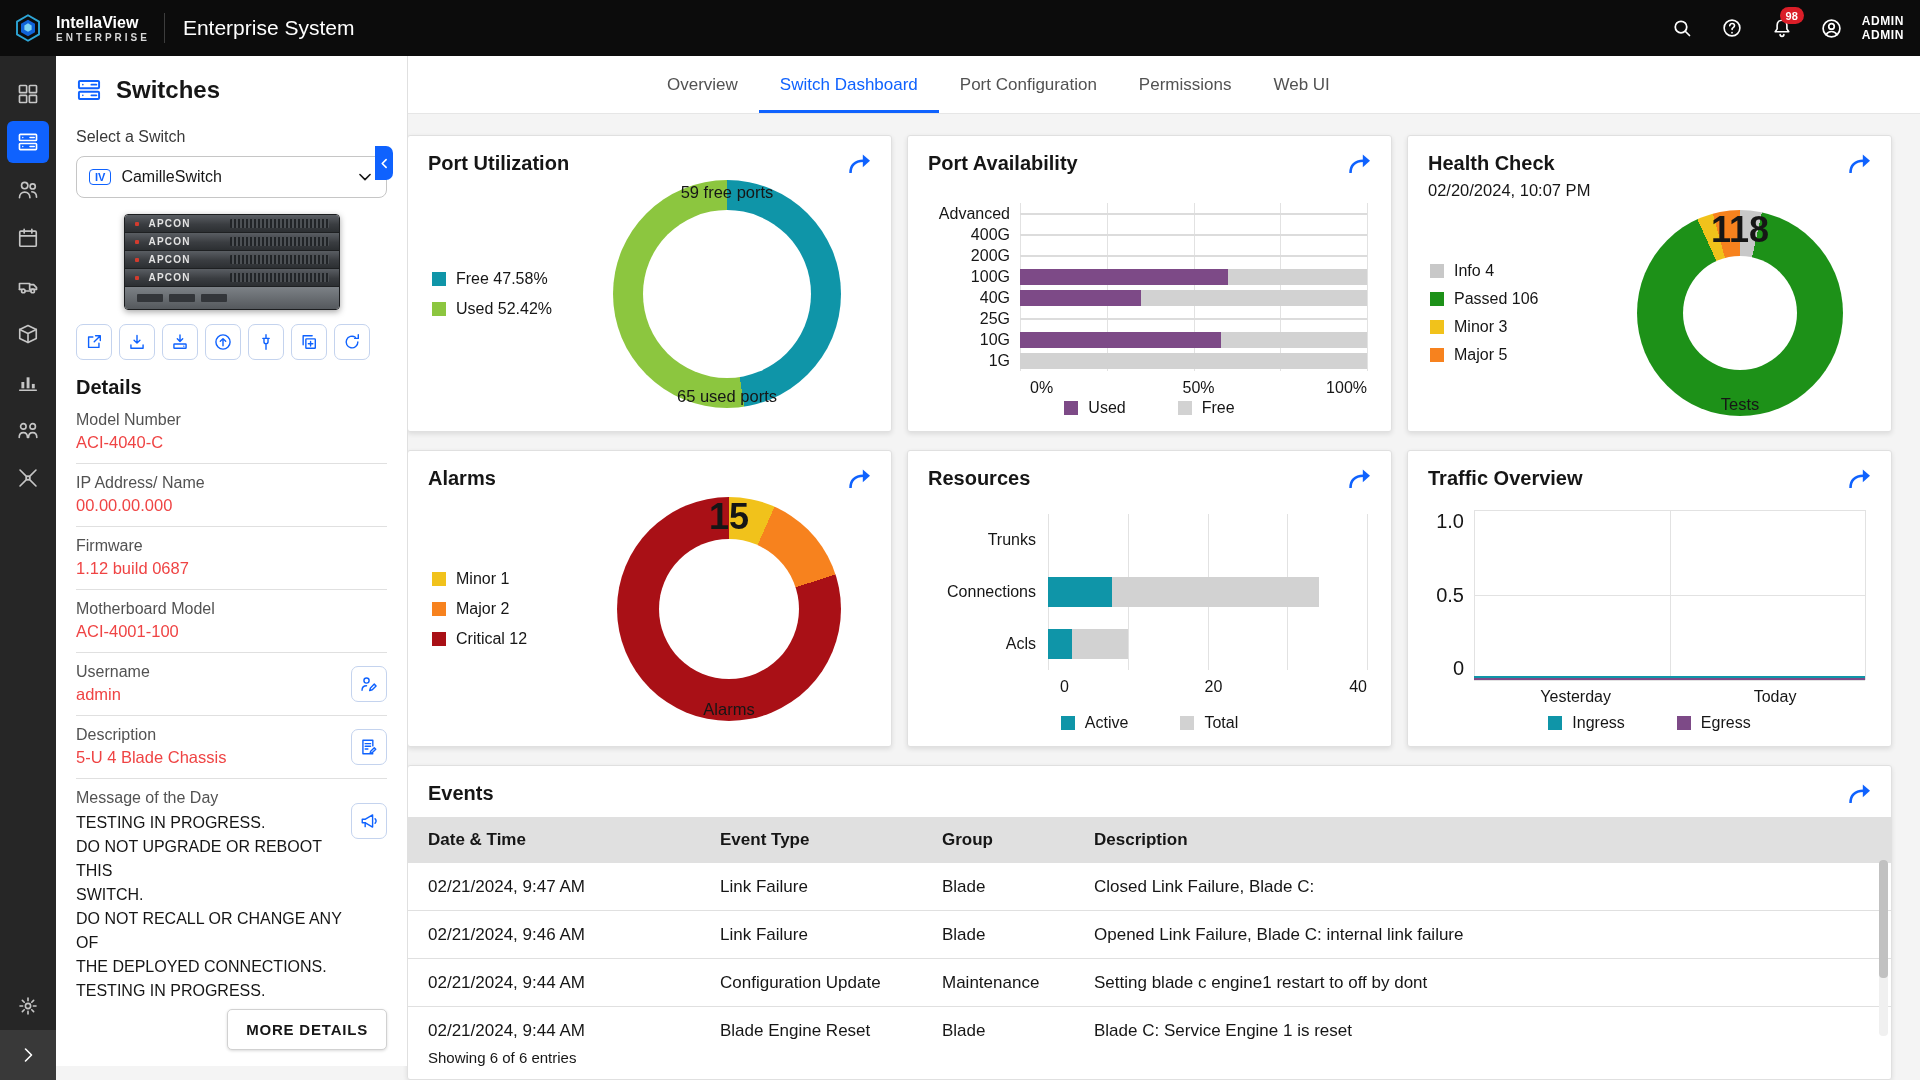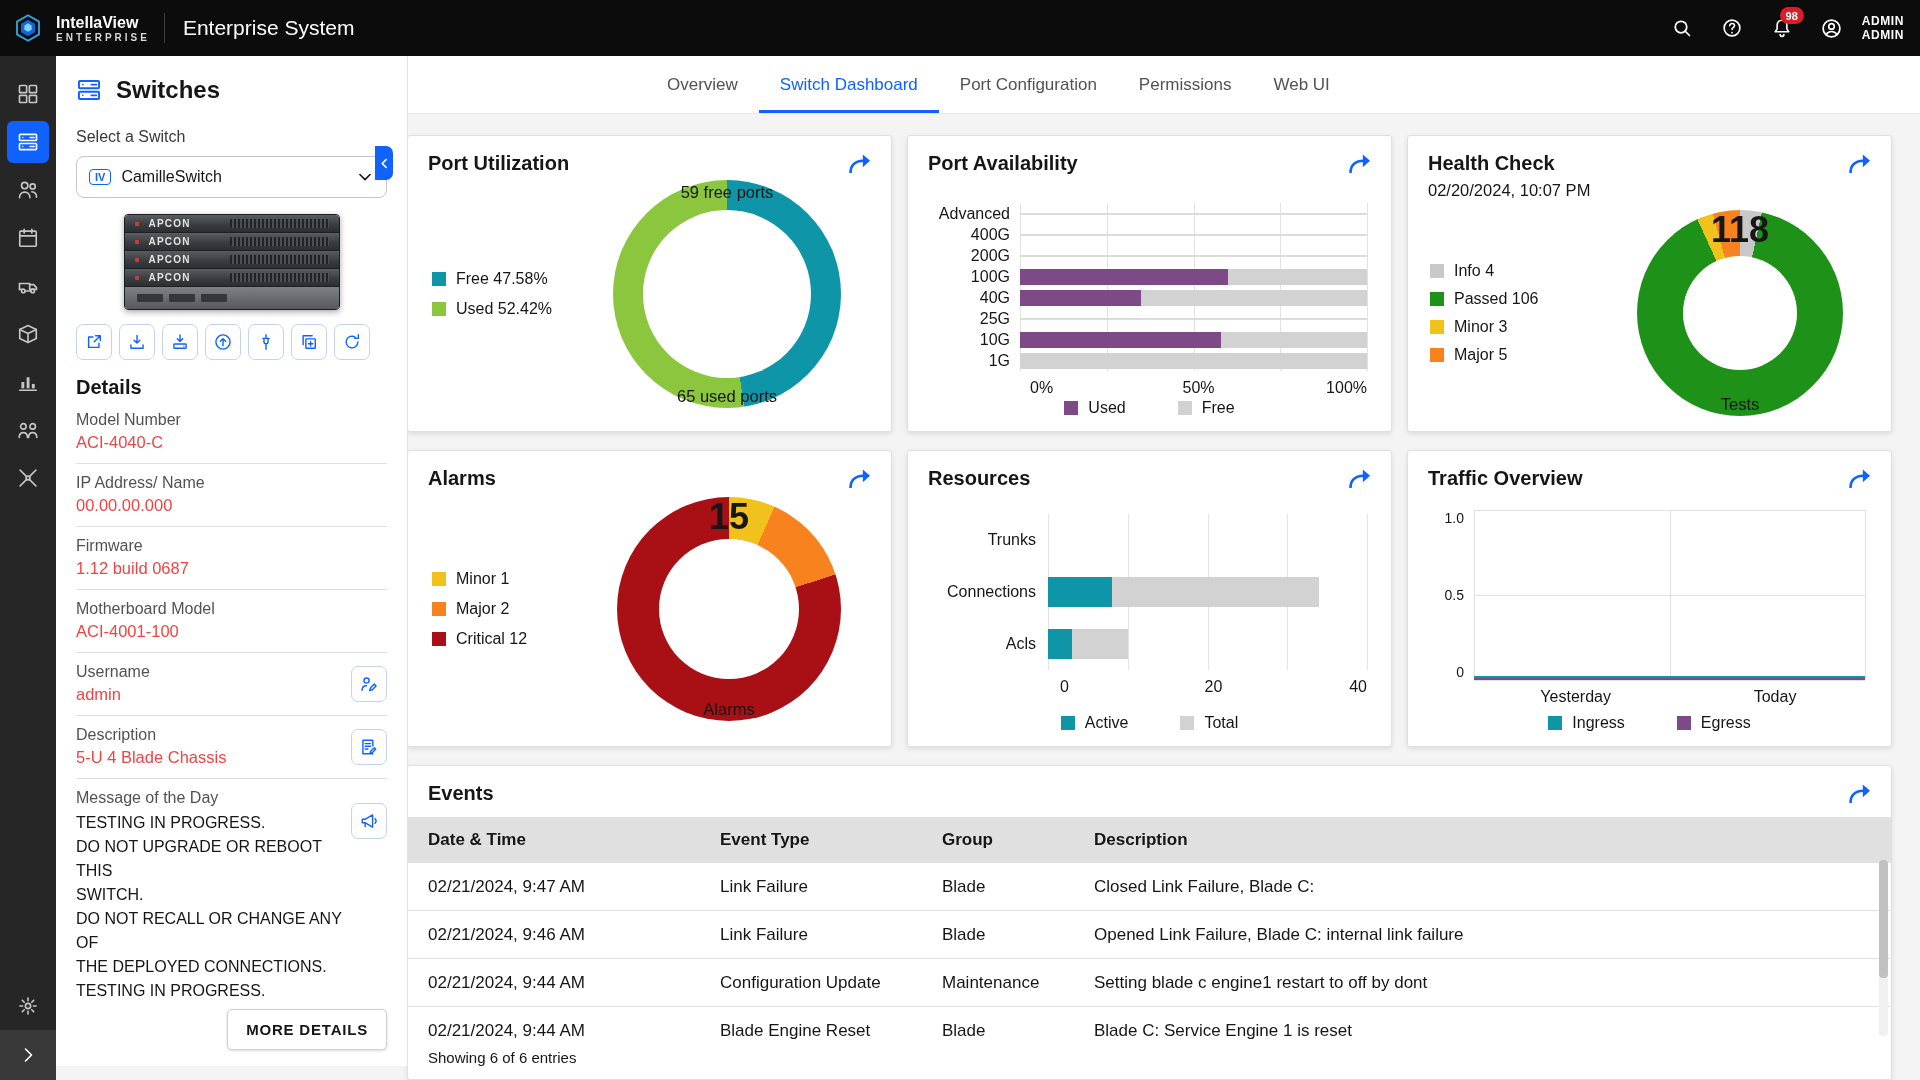--- a/index.html
+++ b/index.html
@@ -137,21 +137,21 @@
   .pa-card .ticks-row { margin-left:102px; margin-right:4px; }
   .res-card .hflex { margin-top:24px; }
   .res-card .hlabel { width:120px; padding-right:12px; height:52px; line-height:52px; }
   .res-card .hrow { height:52px; }
   .res-card .hbar { height:30px; }
   .res-card .ticks-row { margin-left:132px; margin-right:4px; }
 
   
   .trf-flex { display:flex; margin-top:20px; }
   .trf-ylabels { width:46px; display:flex; flex-direction:column; justify-content:space-between;
-                 text-align:right; padding-right:10px; font-size:14px; height:170px; }
+                 text-align:right; padding-right:10px; font-size:20px; height:170px; }
   .trf-plot { flex:1; height:170px; position:relative; margin-right:6px; }
   .hgrid { position:absolute; left:0; right:0; height:1px; background:#e2e2e2; }
   .trf-line { position:absolute; left:0; right:0; height:2px; }
   .trf-xlabel { position:absolute; top:178px; transform:translateX(-50%); font-size:16px; white-space:nowrap; }
 
   
   .ev-card { grid-column:1 / -1; padding:0; }
   .ev-title-row { padding:16px 20px 12px; }
   .ev-head, .ev-row { display:grid; grid-template-columns:292px 222px 152px 1fr; align-items:center; }
   .ev-head { background:#e0e0e0; height:46px; font-weight:700; font-size:17px; }

